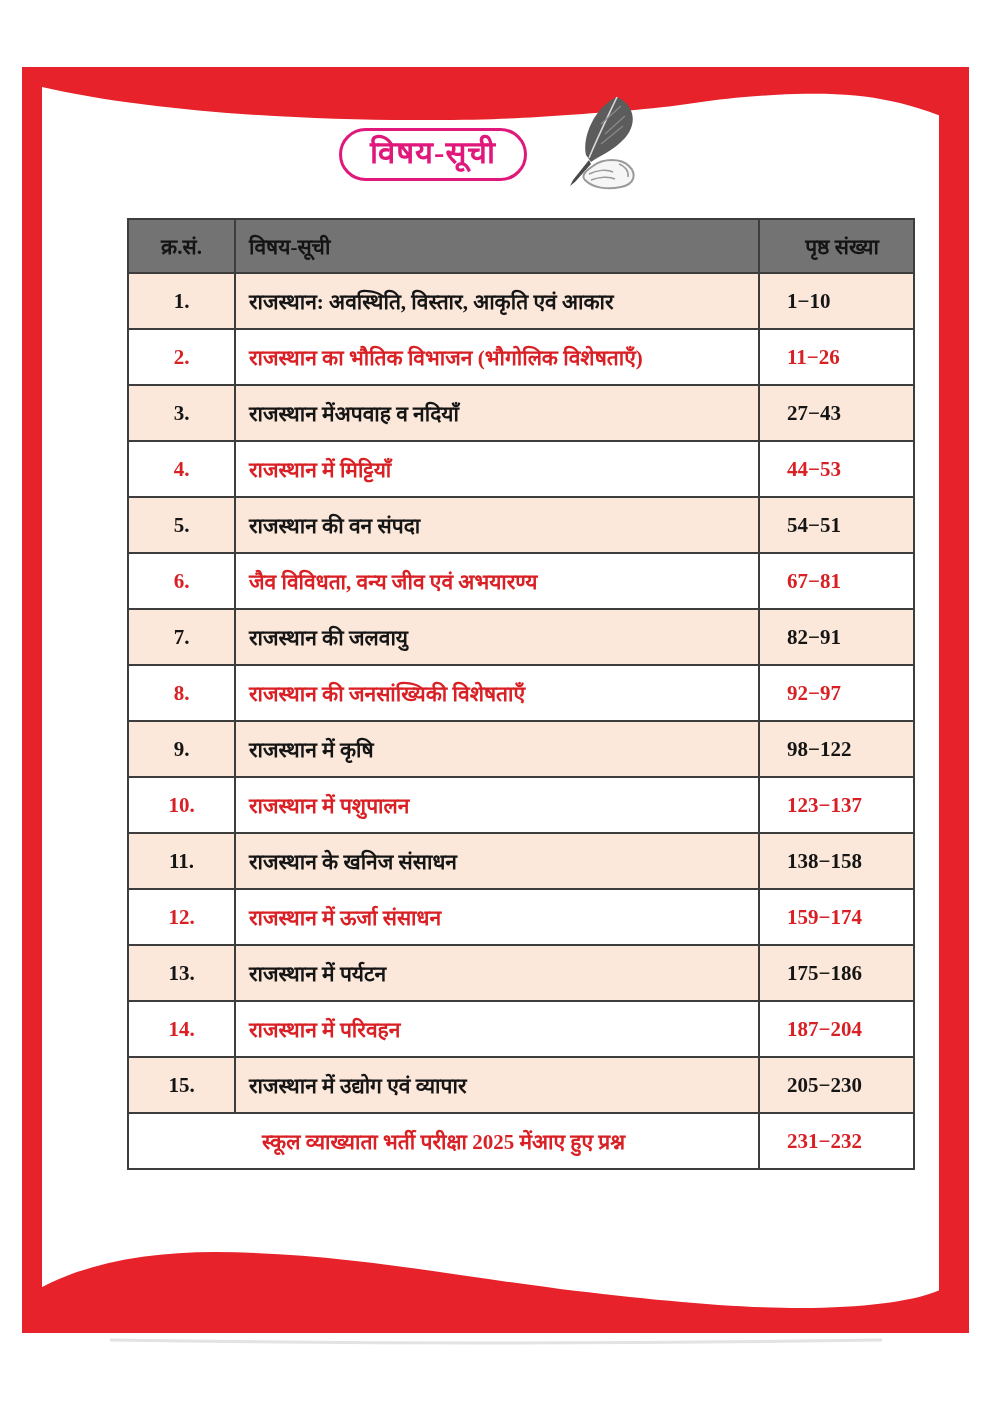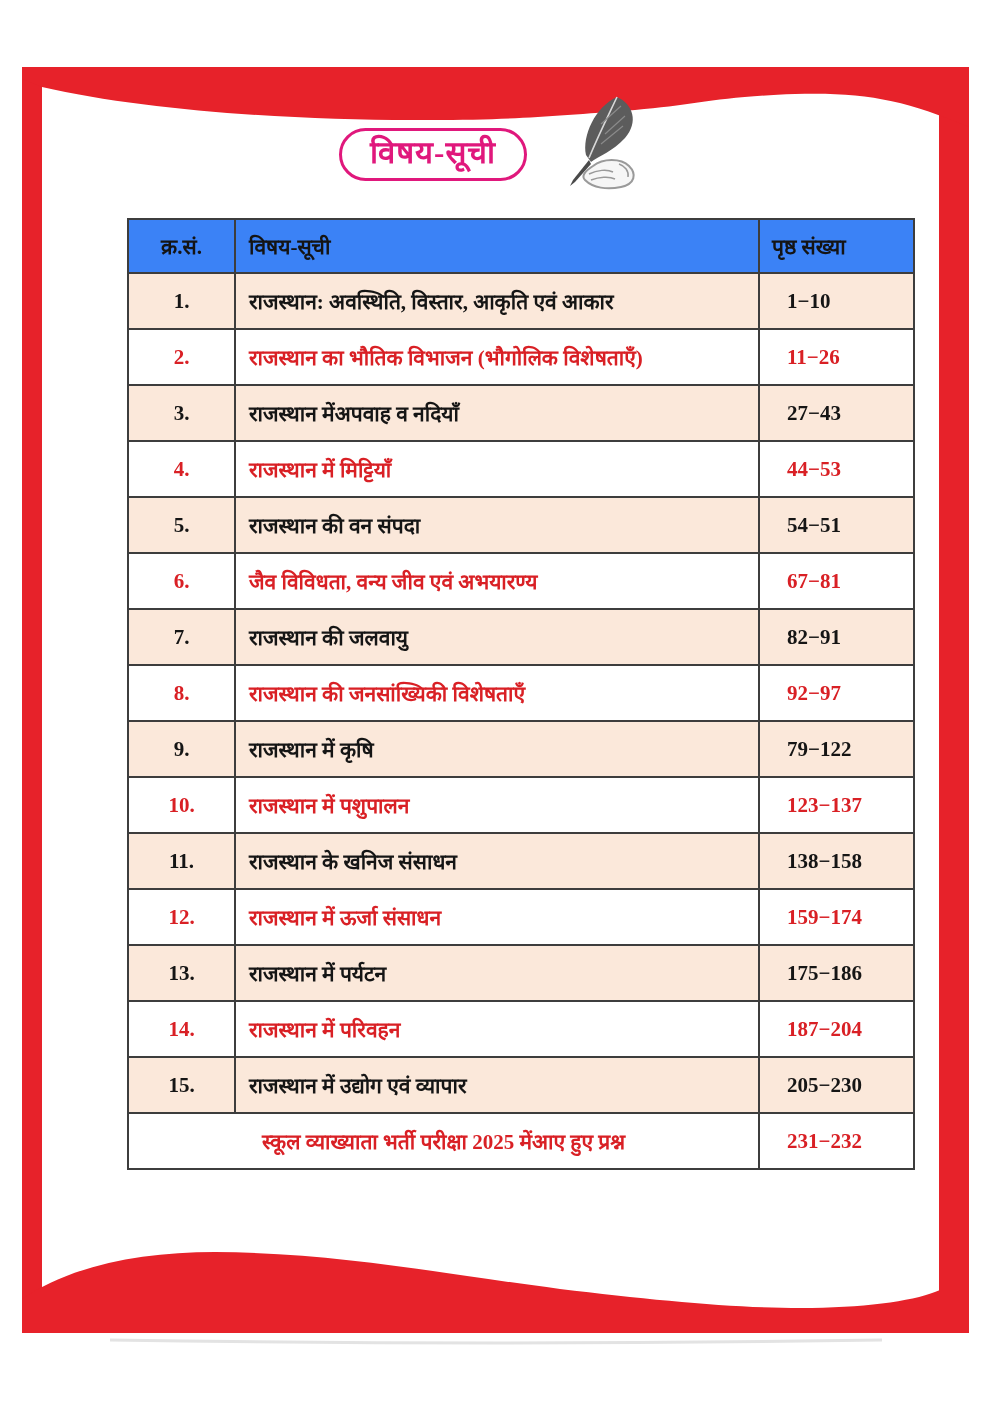--- a/index.html
+++ b/index.html
@@ -22,25 +22,25 @@
   .quill{width:104px;height:98px;margin-top:-18px;}
   .toc-table{
     position:absolute;left:127px;top:218px;width:751px;
     border-collapse:collapse;table-layout:fixed;
   }
   .toc-table th,.toc-table td{
     border:2px solid #3d3d3d;
     font-size:21px;font-weight:700;
     overflow:hidden;white-space:nowrap;
   }
-  .toc-table th{height:50px;background:#3b82f6;color:#141414;text-align:left;}
+  .toc-table th{height:50px;background:#737373;color:#141414;text-align:left;}
   .toc-table td{height:52px;}
   th.col-sno{width:103px;text-align:center;}
   th.col-topic{width:508px;padding-left:13px;}
-  th.col-pages{width:140px;padding-left:12px;}
+  th.col-pages{width:140px;padding-left:12px;text-align:center;}
   .cell-sno{text-align:center;}
   .cell-topic{padding-left:13px;text-align:left;margin-left:8px;}
   .cell-pages{padding-left:27px;text-align:left;}
   .row-peach{background:#fbe8da;color:#151515;}
   .row-white{background:#ffffff;color:#d92025;}
   .footer-row{background:#ffffff;color:#d92025;height:52px;}
   .footer-topic{text-align:center;margin-top:44px;}
 </style>
 </head>
 <body>
@@ -128,21 +128,21 @@
         <td class="cell-pages">82−91</td>
       </tr>
       <tr class="row-white">
         <td class="cell-sno">8.</td>
         <td class="cell-topic">राजस्थान की जनसांख्यिकी विशेषताएँ</td>
         <td class="cell-pages">92−97</td>
       </tr>
       <tr class="row-peach">
         <td class="cell-sno">9.</td>
         <td class="cell-topic">राजस्थान में कृषि</td>
-        <td class="cell-pages">79−122</td>
+        <td class="cell-pages">98−122</td>
       </tr>
       <tr class="row-white">
         <td class="cell-sno">10.</td>
         <td class="cell-topic">राजस्थान में पशुपालन</td>
         <td class="cell-pages">123−137</td>
       </tr>
       <tr class="row-peach">
         <td class="cell-sno">11.</td>
         <td class="cell-topic">राजस्थान के खनिज संसाधन</td>
         <td class="cell-pages">138−158</td>

